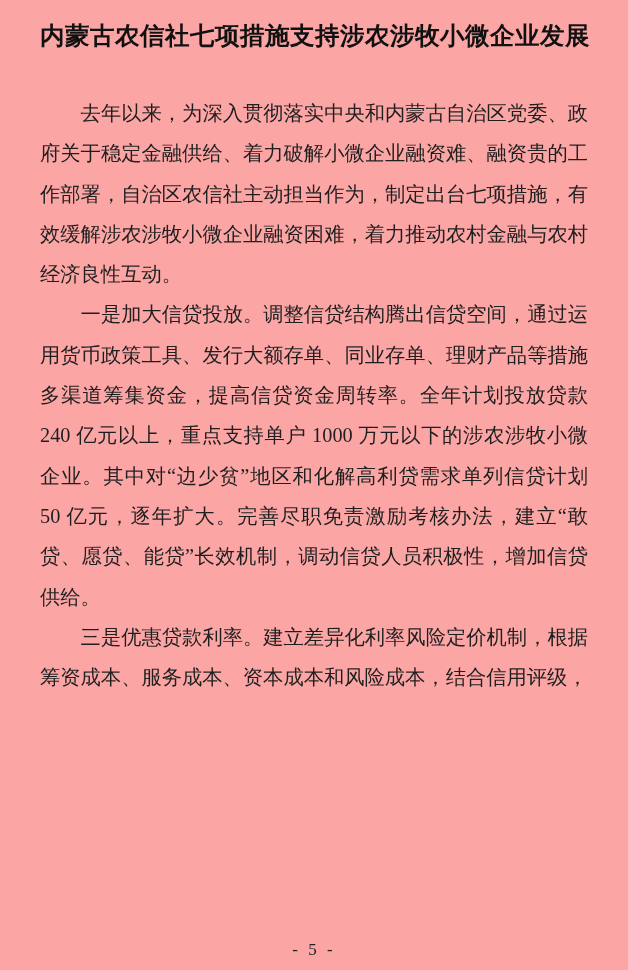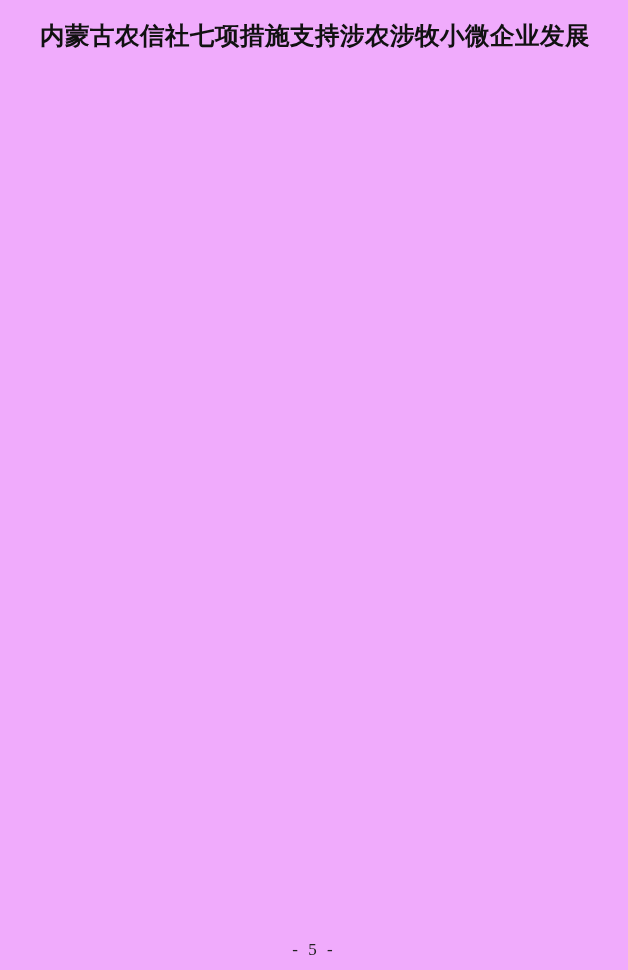--- a/index.html
+++ b/index.html
@@ -4,21 +4,21 @@
 <style>
   html, body {
     margin: 0;
     padding: 0;
     background: #e8e8e8;
   }
   .page {
     width: 628px;
     height: 970px;
     margin: 0 auto;
-    background: #f0abfc;
+    background: #fca5a5;
     position: relative;
     overflow: hidden;
     box-sizing: border-box;
     padding: 20px 40px 0 40px;
     font-family: "Liberation Serif", "DejaVu Serif", serif;
     color: #1f1f1f;
   }
   .title {
     margin: 0;
     text-align: center;
@@ -51,16 +51,19 @@
     color: #222222;
   }
 </style>
 </head>
 <body>
 
 <div class="page">
   <h1 class="title">内蒙古农信社七项措施支持涉农涉牧小微企业发展</h1>
 
   <div class="body">
+    <p>去年以来，为深入贯彻落实中央和内蒙古自治区党委、政府关于稳定金融供给、着力破解小微企业融资难、融资贵的工作部署，自治区农信社主动担当作为，制定出台七项措施，有效缓解涉农涉牧小微企业融资困难，着力推动农村金融与农村经济良性互动。</p>
+    <p>一是加大信贷投放。调整信贷结构腾出信贷空间，通过运用货币政策工具、发行大额存单、同业存单、理财产品等措施多渠道筹集资金，提高信贷资金周转率。全年计划投放贷款 240 亿元以上，重点支持单户 1000 万元以下的涉农涉牧小微企业。其中对“边少贫”地区和化解高利贷需求单列信贷计划 50 亿元，逐年扩大。完善尽职免责激励考核办法，建立“敢贷、愿贷、能贷”长效机制，调动信贷人员积极性，增加信贷供给。</p>
+    <p>三是优惠贷款利率。建立差异化利率风险定价机制，根据筹资成本、服务成本、资本成本和风险成本，结合信用评级，</p>
   </div>
 
   <div class="page-number">- 5 -</div>
 </div>
 
 </body></html>

